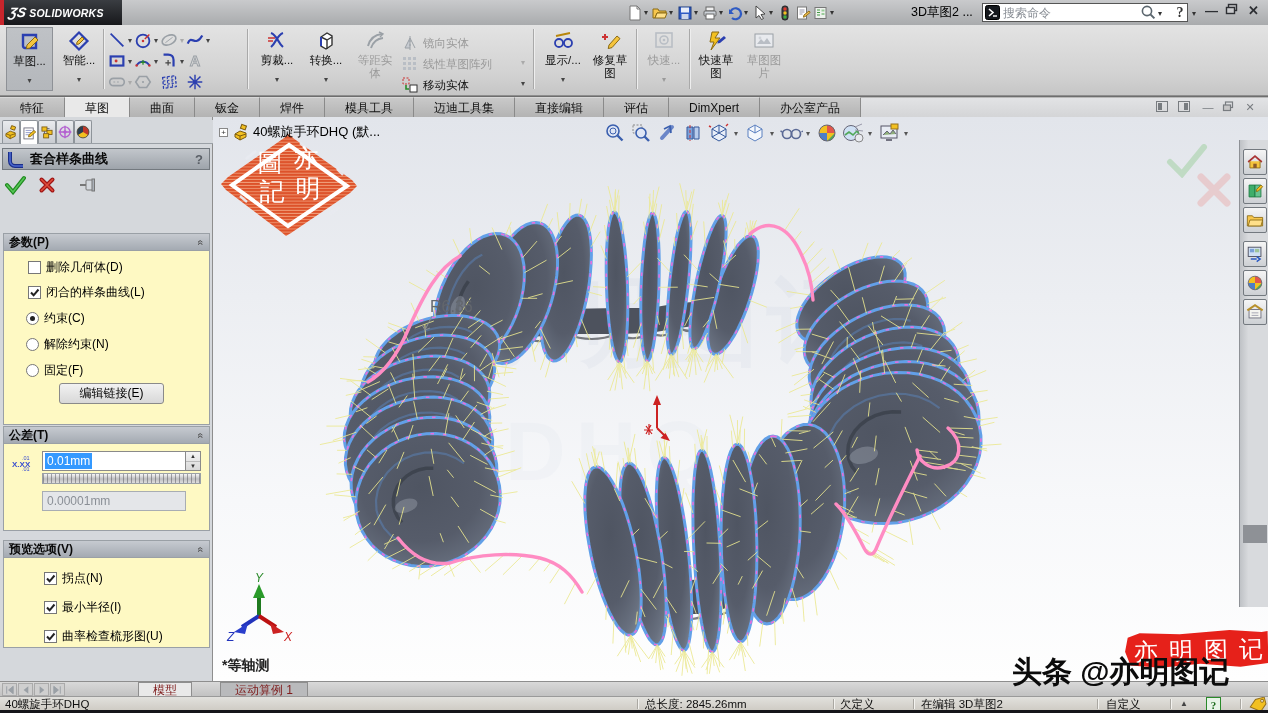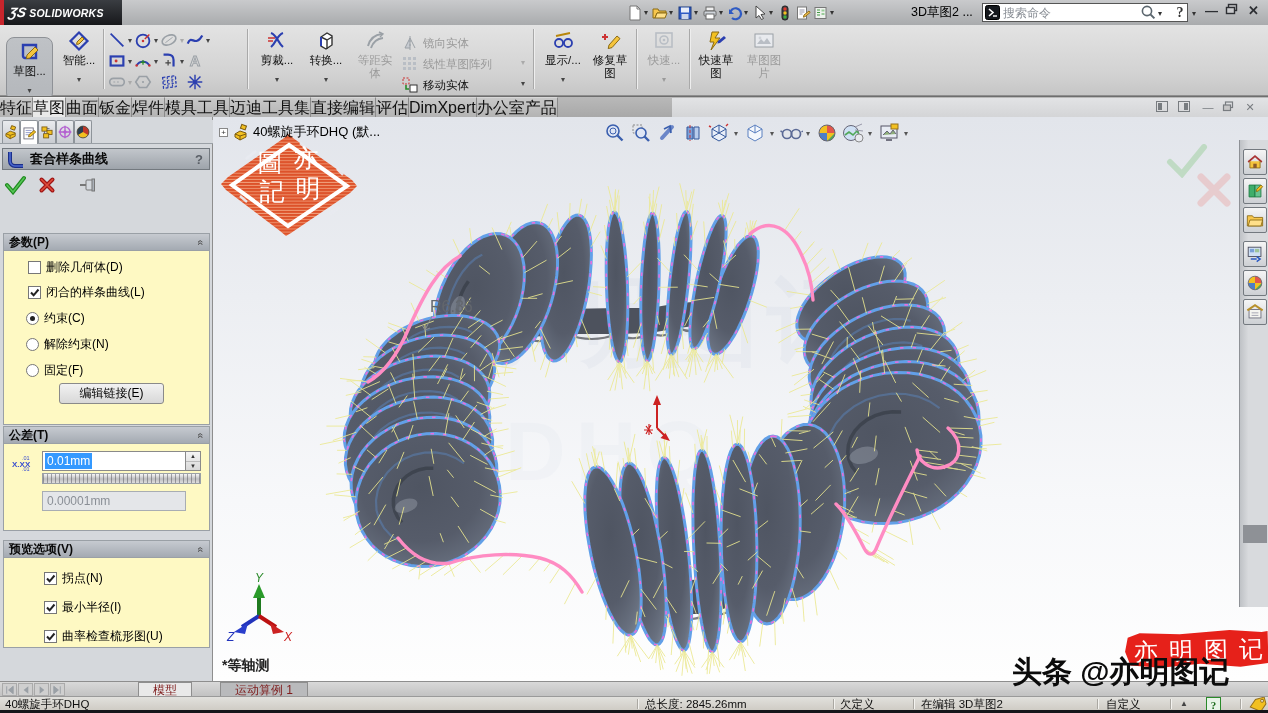--- a/index.html
+++ b/index.html
@@ -27,32 +27,32 @@
 #helpdrop { position:absolute; left:1192px; top:9px; font-size:8px; color:#333; }
 .winbtn { position:absolute; top:3px; width:15px; height:16px; color:#2d2f33; font-size:13px; text-align:center; line-height:16px; font-weight:bold; }
 #ribbon { position:absolute; left:0; top:25px; width:1268px; height:71px; background:linear-gradient(#e3e3e3,#d2d2d2 70%,#c6c6c6); border-bottom:1px solid #8e8e8e; }
 .rib-sep { position:absolute; top:4px; width:1px; height:60px; background:#a9a9a9; box-shadow:1px 0 0 #eee; }
 .bigbtn { position:absolute; top:2px; height:64px; display:flex; flex-direction:column; align-items:center; }
 .bigbtn .bic { height:26px; display:flex; align-items:flex-end; justify-content:center; }
 .bigbtn .blab { font-size:11.5px; color:#111; line-height:13px; text-align:center; margin-top:1px; }
 .bigbtn .blab2 { font-size:11.5px; color:#111; line-height:13px; text-align:center; }
 .bigbtn .barrow { font-size:8px; color:#444; margin-top:2px; }
 .bigbtn.disabled .blab, .bigbtn.disabled .blab2, .bigbtn.disabled .barrow { color:#9a9a9a; }
-.bigbtn.pressed { background:linear-gradient(#bfc2c6,#b4b7bb); border:1px solid #8e9196; border-radius:8px;margin-top:10px; }
+.bigbtn.pressed { background:linear-gradient(#bfc2c6,#b4b7bb); border:1px solid #8e9196; border-radius:0; }
 .smallrow { position:absolute; display:flex; align-items:center; }
 .sm-ic { width:20px; height:20px; display:inline-flex; align-items:center; justify-content:center; }
 .sm-arrow { font-size:8px; color:#444; margin:0 1px; }
 .sm-arrow.dis { color:#aaa; }
 .listbtn { position:absolute; display:flex; align-items:center; height:22px; }
 .listbtn .li-ic { width:20px; height:20px; display:inline-flex; align-items:center; justify-content:center; margin-right:3px; }
 .listbtn .li-lab { font-size:11.5px; color:#111; white-space:nowrap; }
 .listbtn.disabled .li-lab { color:#9a9a9a; }
 #cmdtabs { position:absolute; left:0; top:96px; width:1268px; height:21px; background:linear-gradient(#b9b9b9,#a8a8a8); border-top:1px solid #6e6e6e; }
 #cmdtabs .row { display:flex; height:21px; align-items:stretch; }
-.cmdtab { padding:0 0; line-height:20px; font-size:16px; color:#111; background:linear-gradient(#c9c9c9,#b2b2b2); border-right:1px solid #8a8a8a; border-top:1px solid #d8d8d8; }
+.cmdtab { padding:0 20px; line-height:20px; font-size:12px; color:#111; background:linear-gradient(#c9c9c9,#b2b2b2); border-right:1px solid #8a8a8a; border-top:1px solid #d8d8d8; }
 .cmdtab.active { background:#e9e9e9; border-top:1px solid #f5f5f5; }
 .dwinbtn { position:absolute; top:4px; width:14px; height:13px; color:#787c80; font-size:11px; line-height:13px; text-align:center; }
 #leftpanel { position:absolute; left:0; top:117px; width:213px; height:564px; background:#d5d8dc; border-right:1px solid #8e8e8e; }
 #pmtabs { position:absolute; left:0; top:3px; width:213px; height:24px; background:#d5d8dc; border-bottom:1px solid #9aa0a6; display:flex; padding-left:2px; }
 .pmtab { width:18px; height:23px; border:1px solid #8e949a; border-bottom:none; background:linear-gradient(#e9ebee,#c9ccd1); display:flex; align-items:center; justify-content:center; border-radius:2px 2px 0 0; }
 .pmtab.active { background:#fff; height:24px; }
 .pmtab svg { transform:scale(0.95); }
 #pmtitle { position:absolute; left:2px; top:31px; width:208px; height:22px; background:linear-gradient(#c2c6cb,#9ea4ab); border:1px solid #73797f; display:flex; align-items:center; }
 #pmtitle .tic { margin:0 4px 0 3px; display:inline-flex; }
 #pmtitle .ttext { font-weight:bold; font-size:13px; color:#0a0a0a; }

